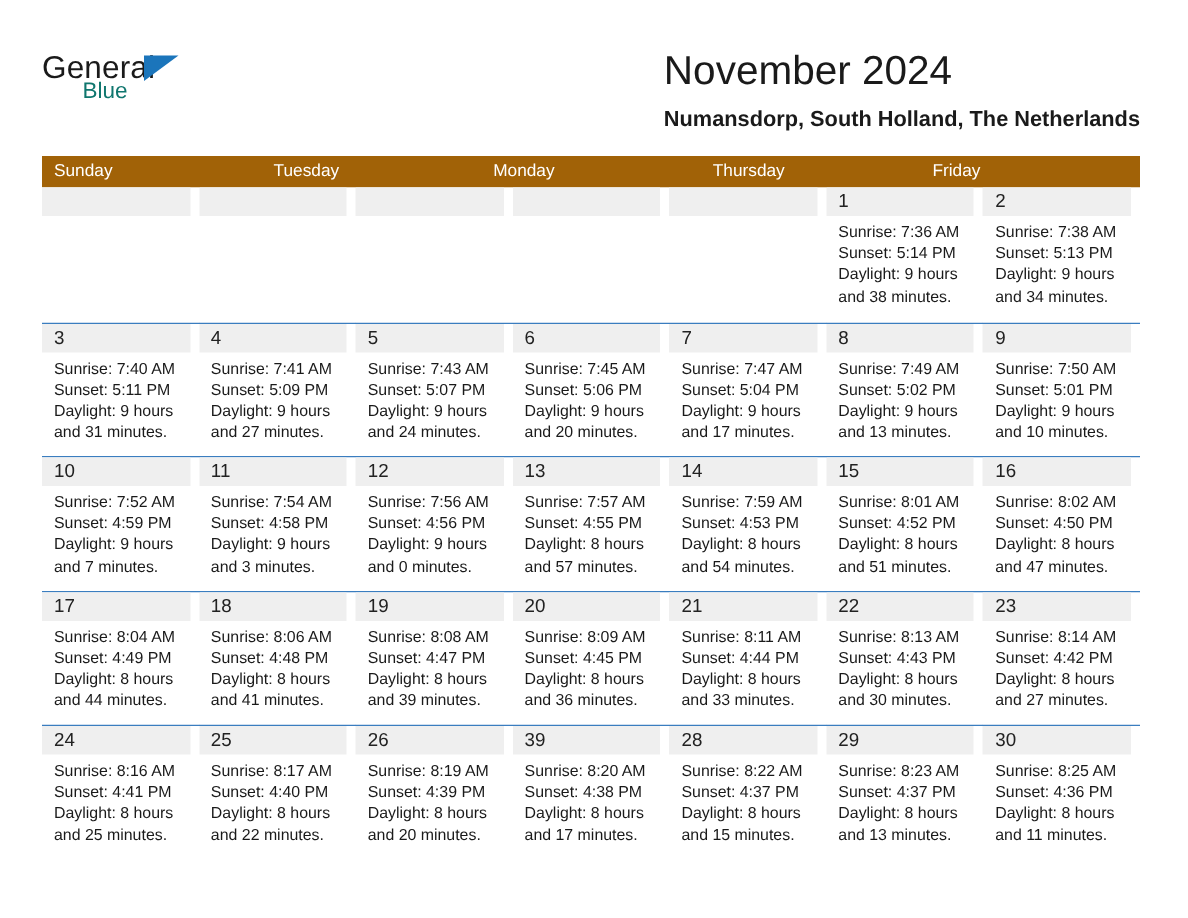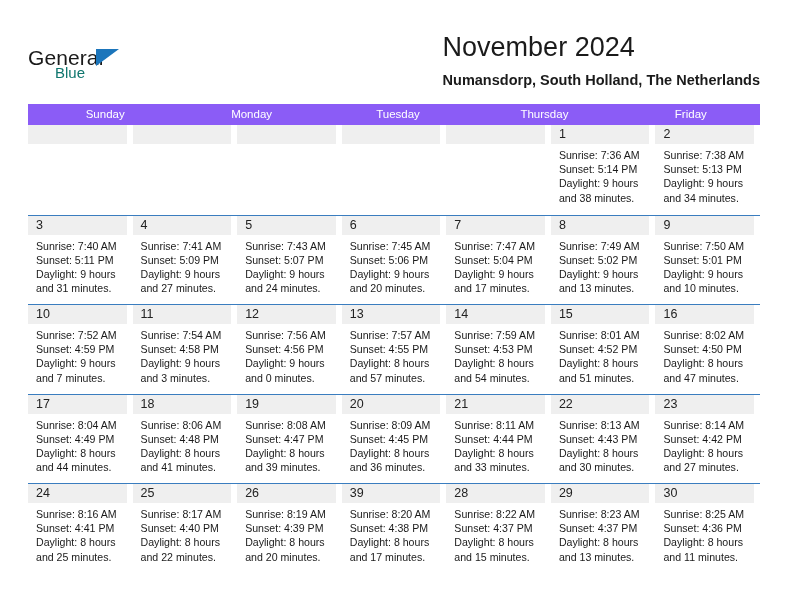--- a/index.html
+++ b/index.html
@@ -25,21 +25,21 @@
   .header {
     position: absolute;
     left: 28px;
     top: 30px;
     right: 32px;
     height: 72px;
   }
   .brand {
     position: absolute;
     left: 0;
-    top: 16px;
+    top: 4px;
     width: 200px;
     height: 58px;
   }
   .brand-general {
     position: absolute;
     left: 0;
     top: 0;
     font-size: 21px;
     letter-spacing: 0.1px;
     color: #1a1a1a;
@@ -86,23 +86,22 @@
 
   
   .calendar {
     position: absolute;
     left: 28px;
     top: 104px;
     width: 732px;
   }
   .dow-row {
     display: flex;
-    background: #8b5cf6;
+    background: #a16207;
     height: 21px;
-    text-align: center;
   }
   .dow {
     flex: 1 1 0;
     color: #ffffff;
     font-size: 11.5px;
     line-height: 21px;
     padding-left: 8px;
     box-sizing: border-box;
     white-space: nowrap;
   }
@@ -160,22 +159,22 @@
     <div class="title-block">
       <div class="cal-title">November 2024</div>
       <div class="cal-subtitle">Numansdorp, South Holland, The Netherlands</div>
     </div>
 
   </div>
 
   <div class="calendar">
     <div class="dow-row">
         <div class="dow">Sunday</div>
+        <div class="dow">Tuesday</div>
         <div class="dow">Monday</div>
-        <div class="dow">Tuesday</div>
         <div class="dow">Thursday</div>
         <div class="dow">Friday</div>
       </div>
     <div id="weeks-container">
         <div class="week first">
           <div class="cell empty">
             <div class="cell-daynum"></div>
             <div class="cell-lines"></div>
           </div>
           <div class="cell empty">

